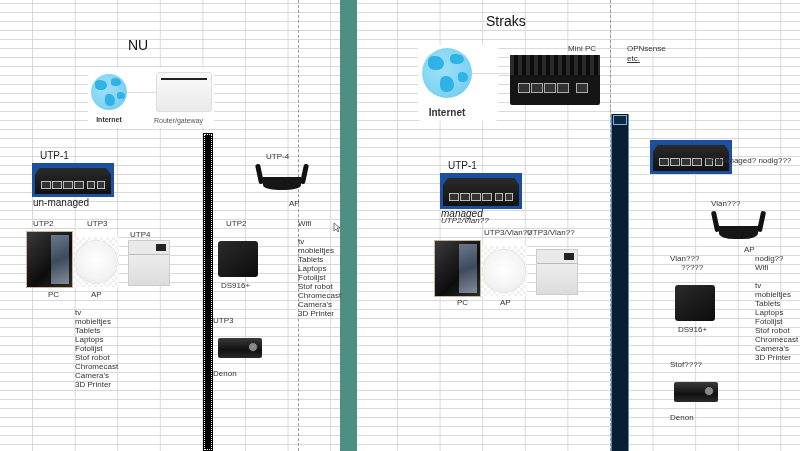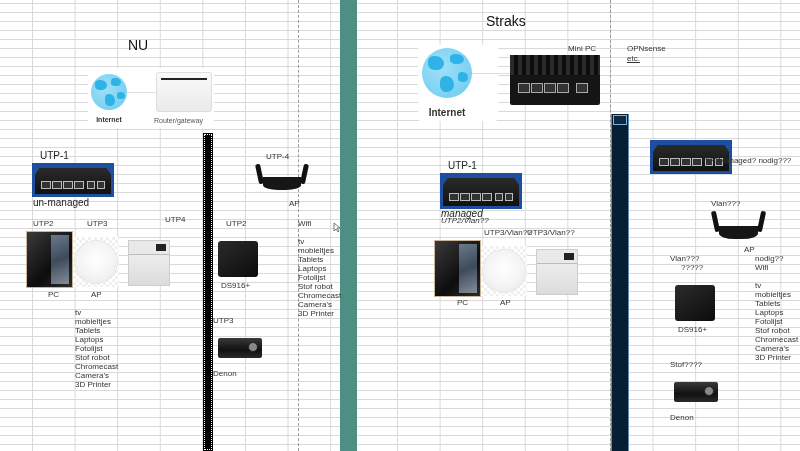--- a/index.html
+++ b/index.html
@@ -186,21 +186,21 @@
     <div class="port" style="left:28px;"></div>
     <div class="port" style="left:39px;"></div>
     <div class="port" style="left:52px; width:6px;"></div>
     <div class="port" style="left:62px; width:6px;"></div>
   </div>
 </div>
 <div class="txt lbl-md" style="left:33px; top:198px;">un-managed</div>
 
 <div class="txt" style="left:33px; top:219px;">UTP2</div>
 <div class="txt" style="left:87px; top:219px;">UTP3</div>
-<div class="txt" style="left:130px; top:215px;margin-left:35px;">UTP4</div>
+<div class="txt" style="left:130px; top:230px;">UTP4</div>
 
 <div class="pc" style="left:26px; top:231px; width:45px; height:55px;">
     <div class="glass"></div>
   </div>
 <div class="ap-bg" style="left:73px; top:237px; width:46px; height:50px;">
   <div class="ap-disc" style="left:2px; top:4px; width:42px; height:42px;"></div>
 </div>
 <div class="printer" style="left:128px; top:240px; width:40px; height:44px;">
   <div class="top"></div>
     <div class="screen"></div>

